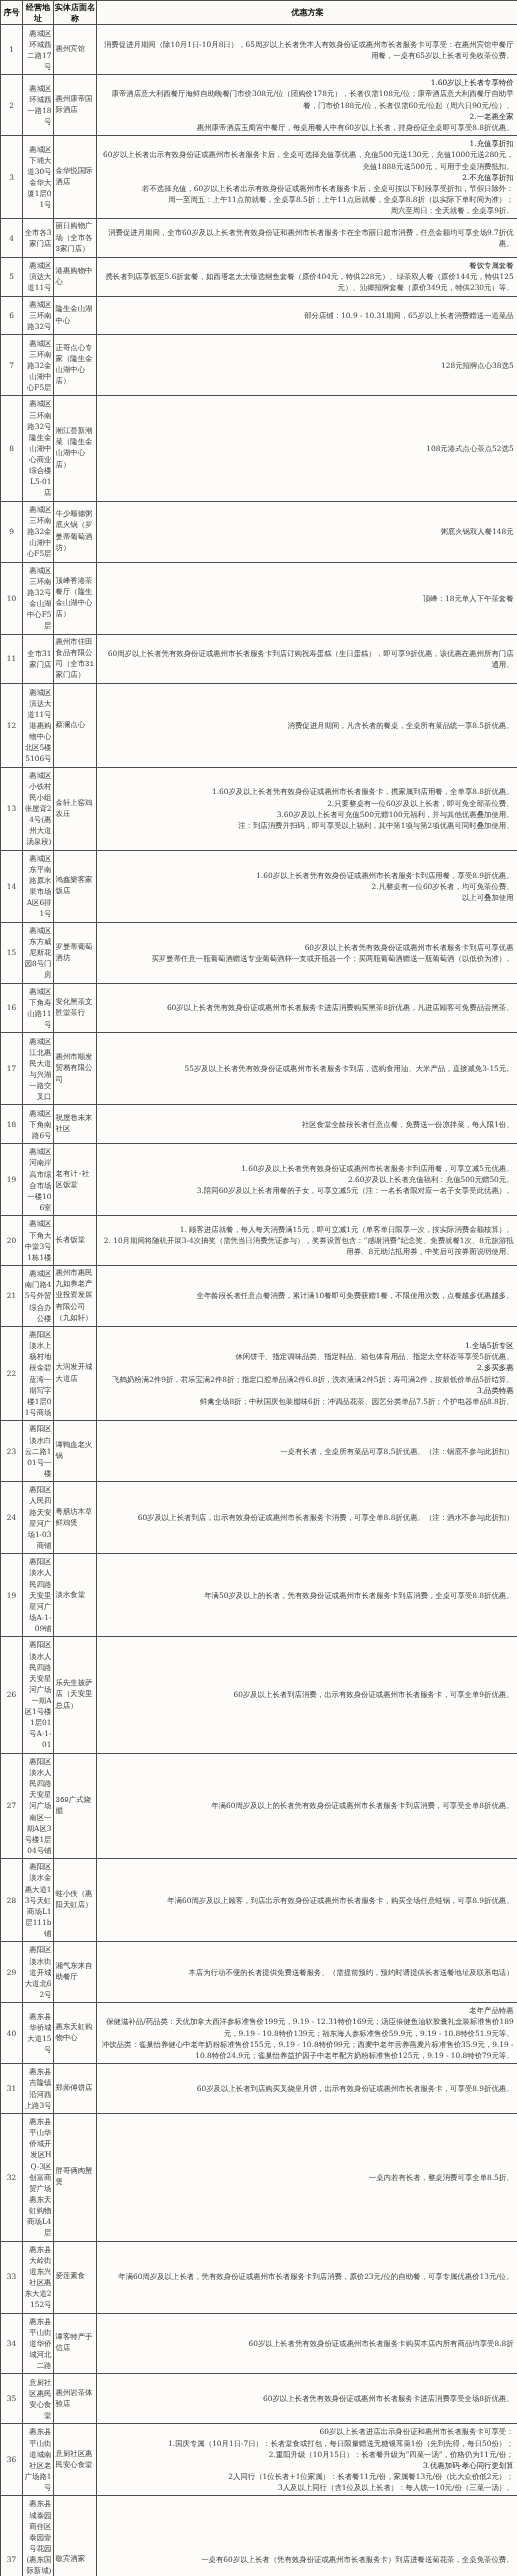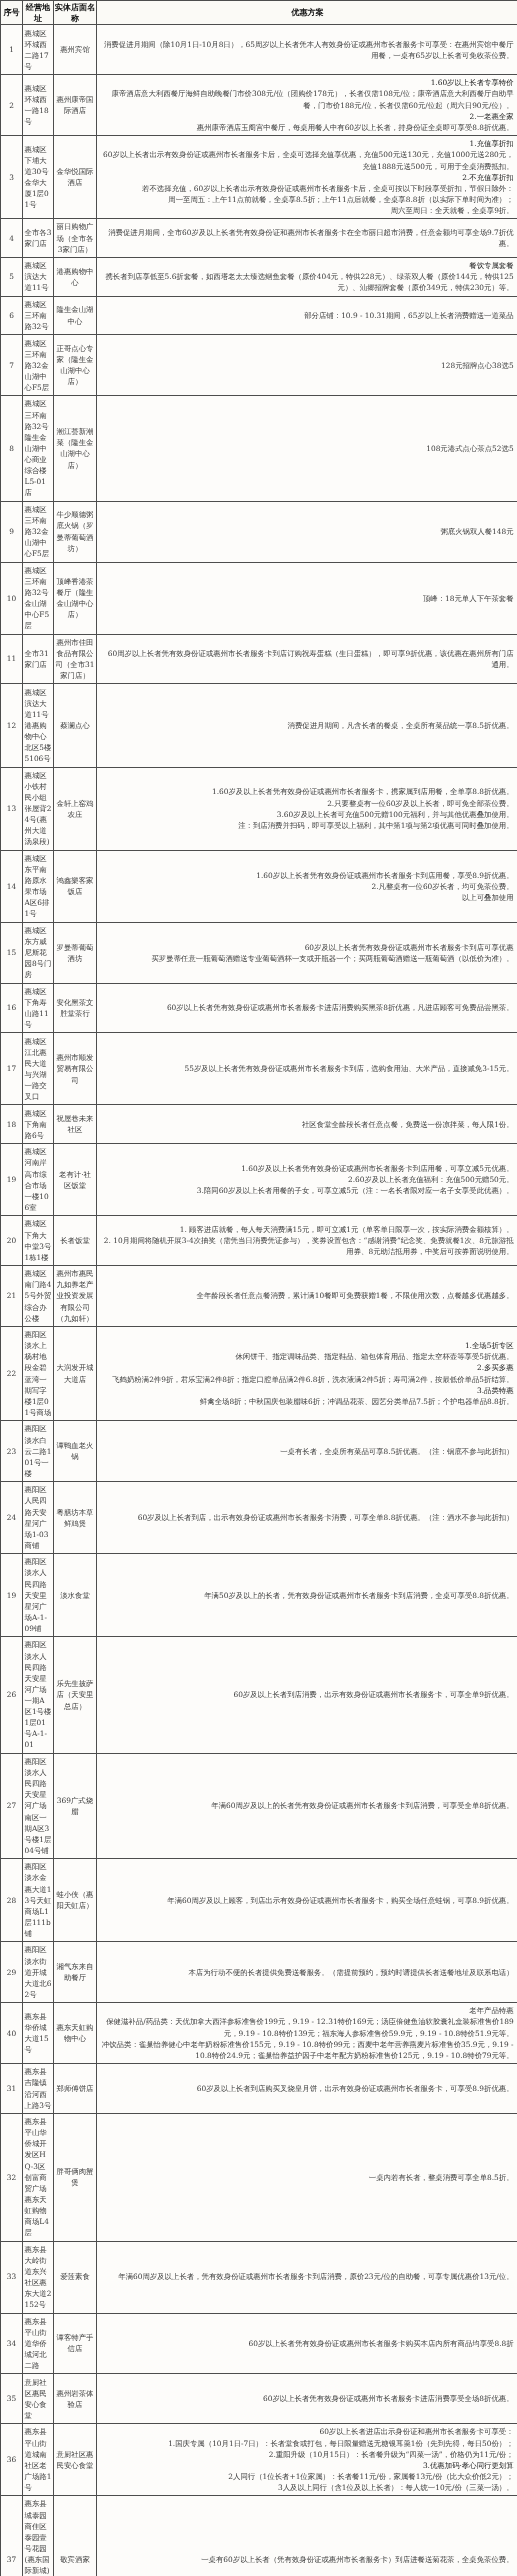--- a/index.html
+++ b/index.html
@@ -2,22 +2,22 @@
 <html style="font-size:12px"><head>
 <meta charset="utf-8">
 <style>
   html,body{margin:0;padding:0;background:#fbfaf7;}
   body{width:518px;font-family:"DejaVu Serif","Liberation Serif",serif;color:#333;}
   table.offer-table{width:518px;border-collapse:collapse;table-layout:fixed;background:#fdfcfa;}
   .offer-table th,.offer-table td{border:0.7px solid #4d4d4d;word-break:break-all;}
   .offer-table th{font-size:8.1px;font-weight:bold;color:#111;padding:0.7px 0;text-align:center;background:#fbfaf6;}
   .offer-table td{font-size:7.4px;line-height:1.5;color:#3b3b3b;}
   td.c-no{text-align:center;vertical-align:middle;padding:1.5px 0.7px;}
-  td.c-addr{text-align:left;vertical-align:middle;padding:2.2px 1.5px;margin-left:48px;}
-  td.c-store{text-align:center;vertical-align:middle;padding:2.2px 1.5px;}
+  td.c-addr{text-align:right;vertical-align:middle;padding:2.2px 1.5px;margin-left:48px;}
+  td.c-store{text-align:left;vertical-align:middle;padding:2.2px 1.5px;font-family:Liberation Mono, monospace;}
   td.c-offer{text-align:right;vertical-align:middle;padding:2.2px 4.4px;}
   .offer-line{margin:0;}
   .offer-line.bold{font-weight:normal;color:#222;}
 </style>
 </head>
 <body>
 
 <table class="offer-table">
   <colgroup>
     <col style="width:22px">

